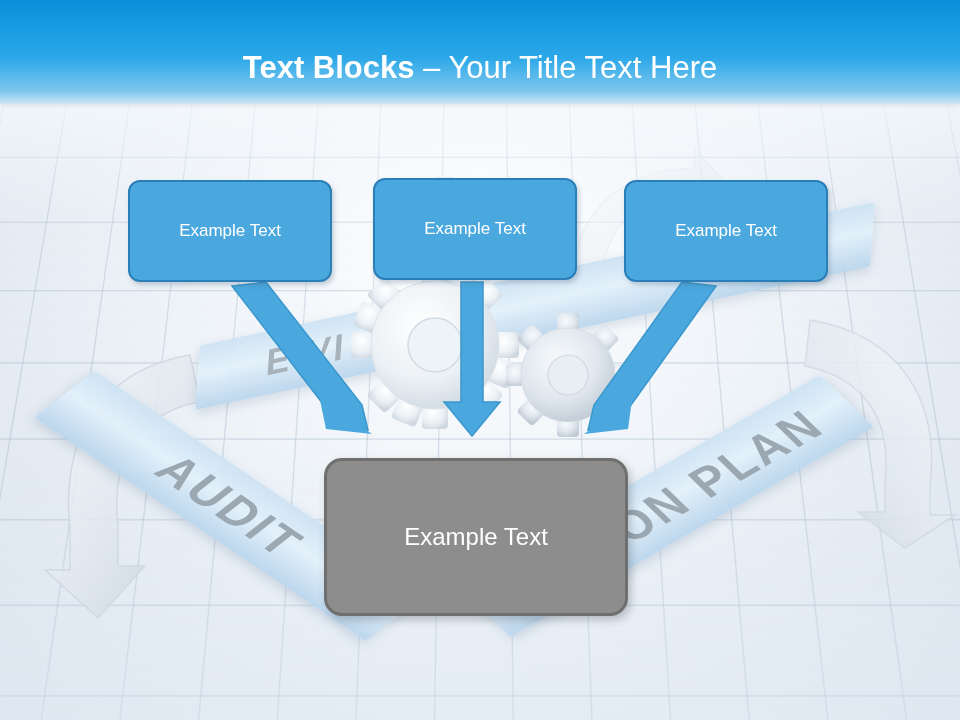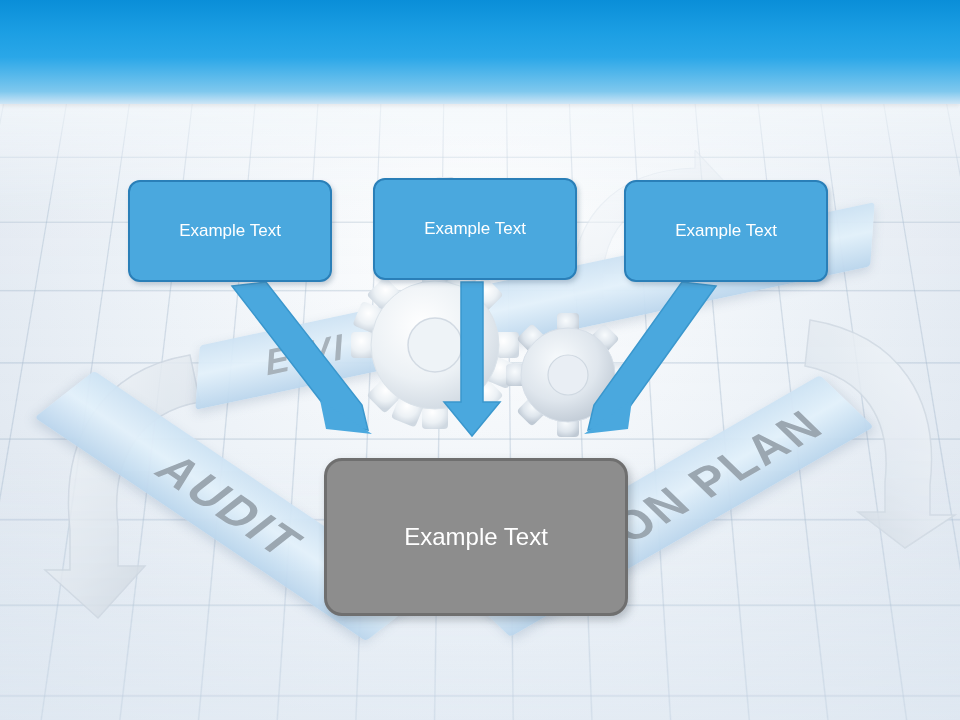--- a/index.html
+++ b/index.html
@@ -299,20 +299,23 @@
             <rect x="40" y="-11" width="22" height="22" rx="4" fill="url(#gg3)"></rect>
           </g>
         </g>
         <circle cx="0" cy="0" r="47" fill="url(#gg3)" stroke="#d7dfe8" stroke-width="1"></circle>
         <circle cx="0" cy="0" r="20" fill="#e9eef4" stroke="#cfd8e1" stroke-width="1.2"></circle>
       </g>
     </svg>
   </div>
 
   <div id="header"></div>
+  <div id="title">
+    <span class="b">Text Blocks</span><span class="n"> – </span><span class="n">Your Title Text Here</span>
+  </div>
 
   <svg id="arrows" viewBox="0 0 960 720">
 
     <g>
       <path d="M232,286 L266,282 L362,405 L368,430 L340,426 Z" fill="#4aa8de" stroke="#3a97cd" stroke-width="1.5"></path>
       <path d="M320,400 L372,434 L326,429 Z" fill="#4aa8de"></path>
     </g>
 
     <g>
       <path d="M461,282 L483,282 L483,402 L500,402 L472,436 L444,402 L461,402 Z" fill="#4aa8de" stroke="#3a97cd" stroke-width="1.5"></path>

